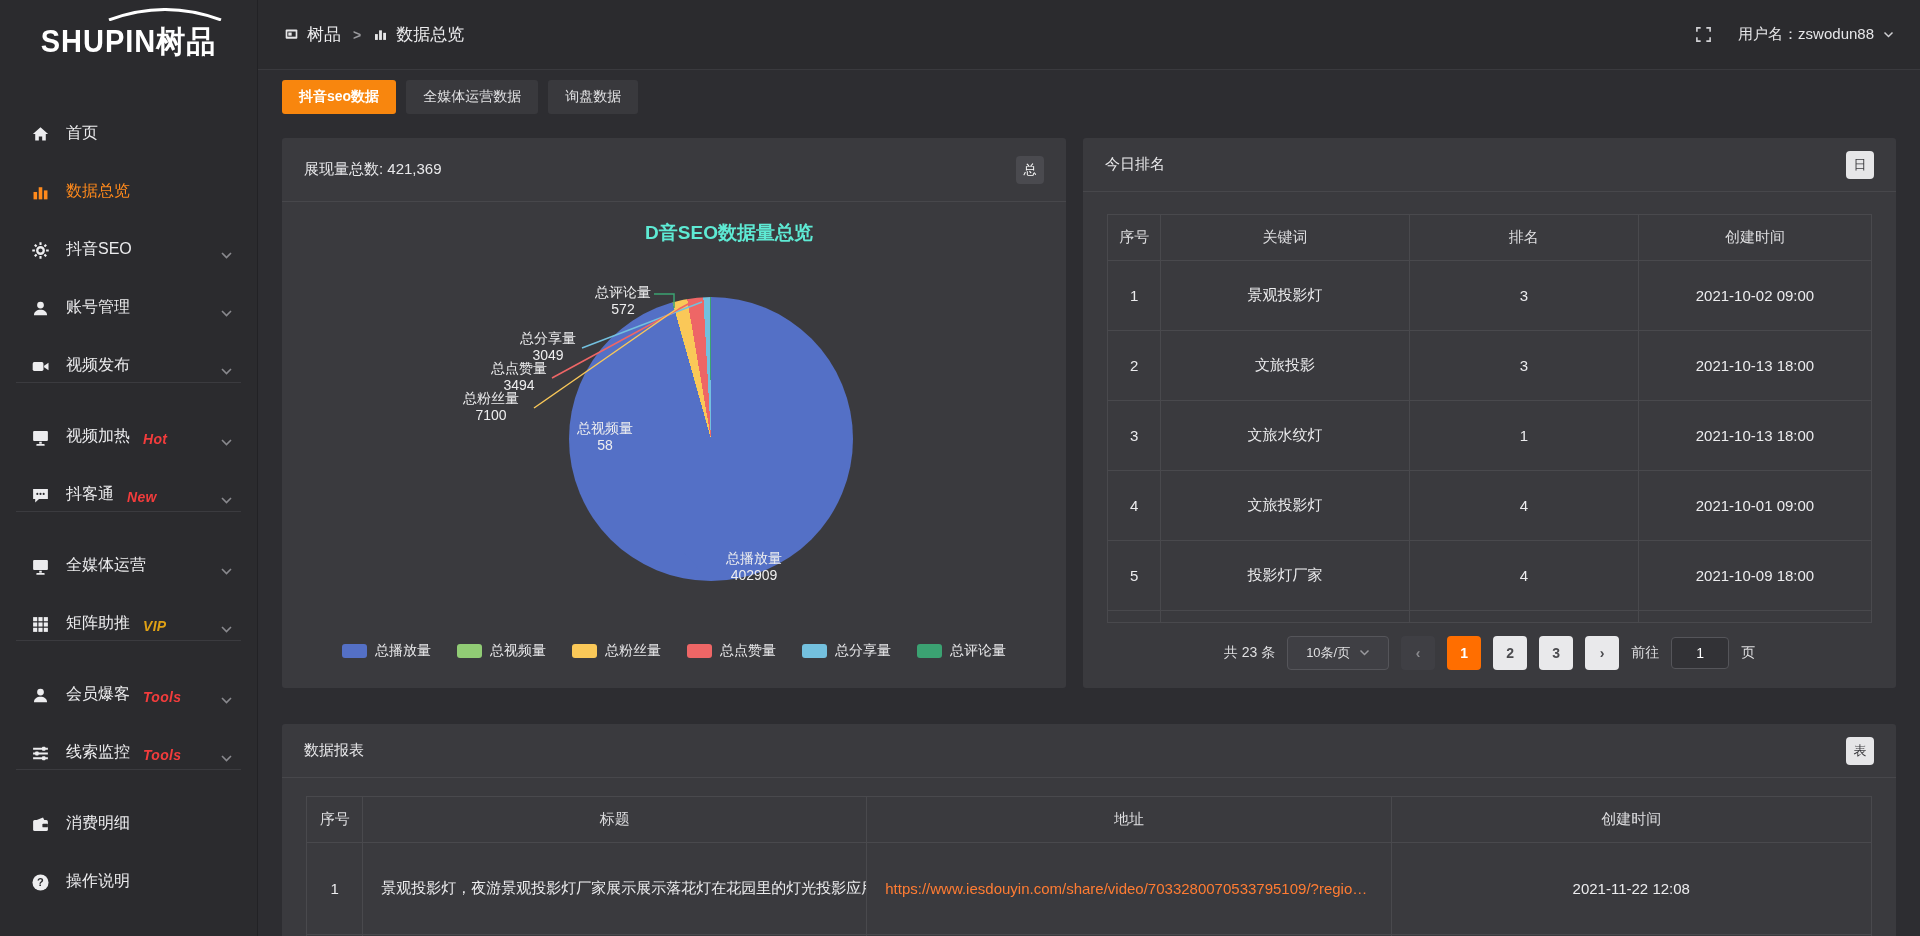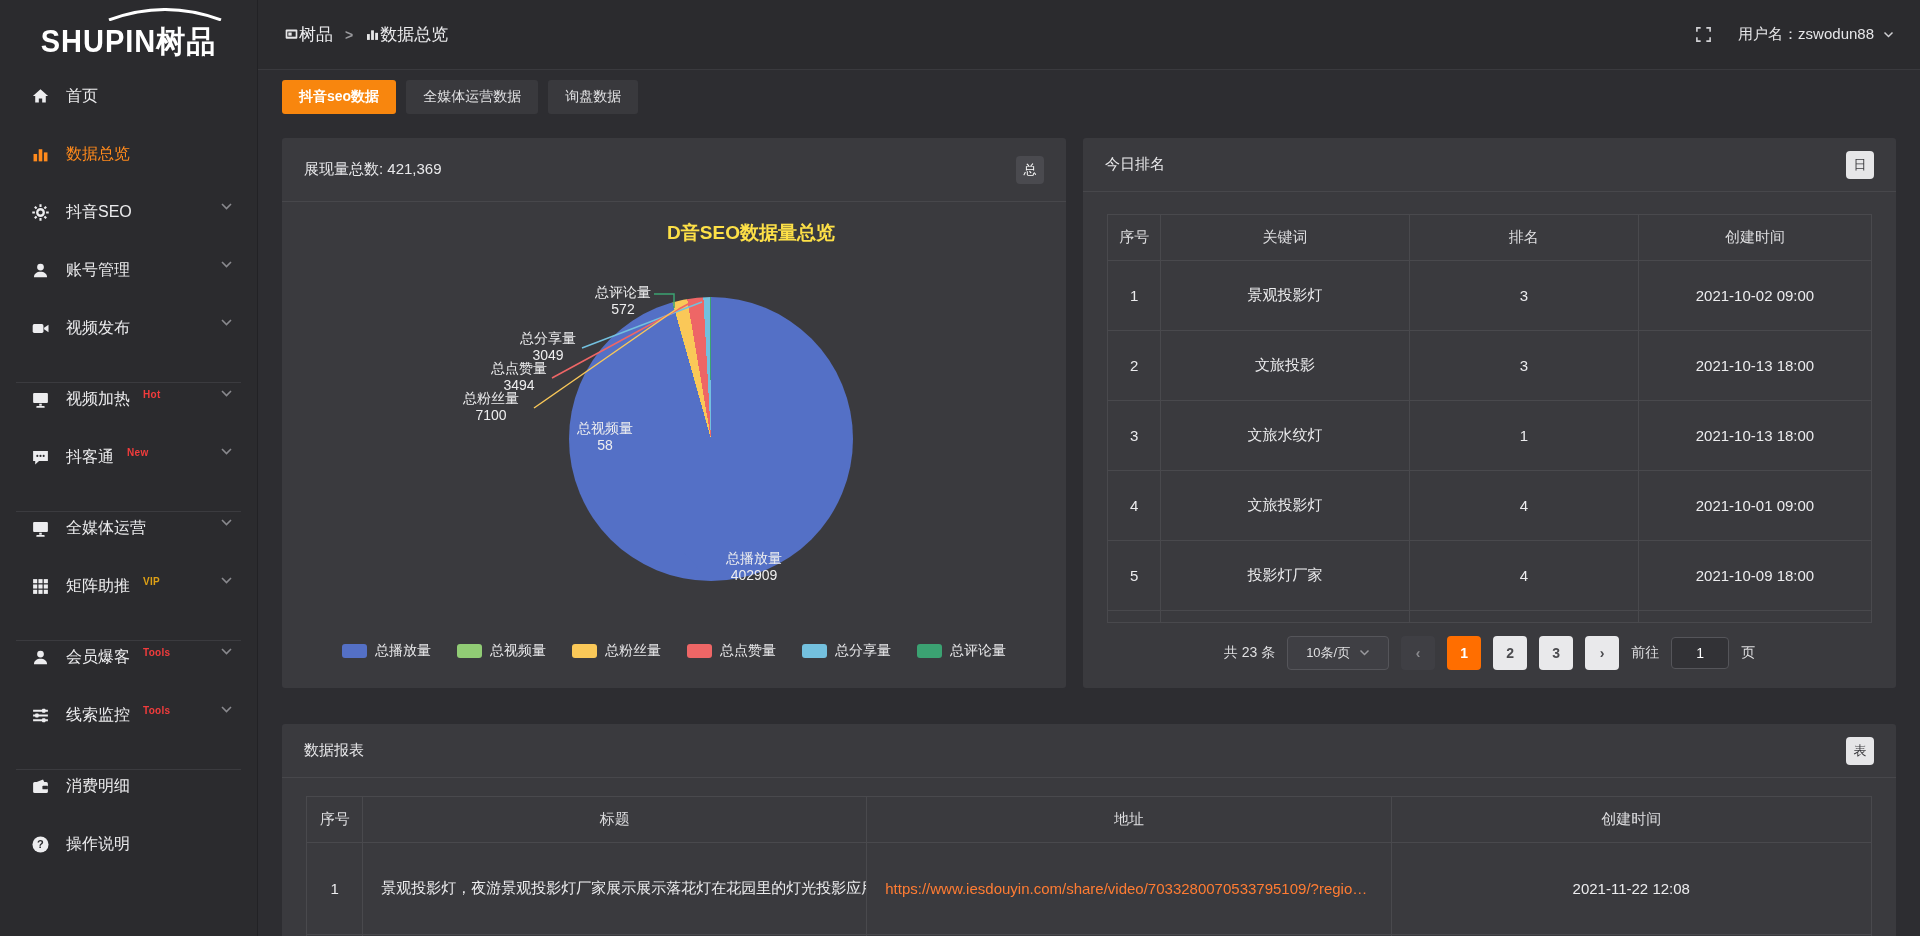--- a/index.html
+++ b/index.html
@@ -4,34 +4,34 @@
 <style>
   * { margin:0; padding:0; box-sizing:border-box; }
   html,body { width:1920px; height:936px; overflow:hidden; background:#2d2d31;
     font-family:"Liberation Sans","DejaVu Sans",sans-serif; color:#e6e6e8; }
 
   
   #sidebar { position:fixed; left:0; top:0; width:258px; height:936px; background:#2b2b2e; border-right:1px solid #222225; z-index:5; }
   .logo { position:relative; height:86px; display:flex; align-items:center; justify-content:center; }
   .logo-arc { position:absolute; top:8px; left:50%; transform:translateX(-24px); }
   .logo-text { font-size:29px; font-weight:bold; color:#fff; letter-spacing:1px; transform:scaleY(1.05); white-space:nowrap; }
-  .si { height:58px; display:flex; align-items:flex-start; padding:0 24px 0 30px; cursor:pointer; font-size:16px; color:#ececee; }
+  .si { height:58px; display:flex; align-items:flex-end; padding:0 24px 0 30px; cursor:pointer; font-size:16px; color:#ececee; }
   .si-ic { width:20px; height:20px; margin-right:16px; flex:none; display:flex; align-items:center; justify-content:center; }
   .si-ic svg .f { fill:#ededef; } .si-ic svg .s { stroke:#ededef; fill:none; }
   .si.active { color:#ff8a1c; }
   .si.active .si-ic svg .f { fill:#ff8a1c; }
-  .si-tag { margin-left:13px; font-weight:bold; font-size:10px; letter-spacing:.3px; }
+  .si-tag { margin-left:13px; font-style:italic; font-weight:bold; font-size:14px; letter-spacing:.3px; }
   .si-tag:empty { display:none; }
   .tag-red { color:#f23c3c; } .tag-gold { color:#dfa115; }
   .si-ch { margin-left:auto; display:flex; opacity:.85; }
   .divider { height:1px; background:#3b3b3f; margin:6px 16px; }
 
   
   #topbar { margin-left:258px; height:70px; display:flex; align-items:center; padding:0 26px; border-bottom:1px solid #3a3a3e; background:#2b2b2e; }
-  .bc-item { display:flex; align-items:center; font-size:17px; color:#ececee; cursor:pointer; }
+  .bc-item { display:flex; align-items:center; gap:8px; font-size:17px; color:#ececee; cursor:pointer; }
   .bc-item svg .f { fill:#e6e6e8; }
   .bc-sep { margin:0 12px; color:#9a9a9e; font-size:14px; font-weight:bold; }
   .tb-spacer { flex:1; }
   .tb-full { display:flex; margin-right:26px; cursor:pointer; }
   .tb-full svg .s { stroke:#d2d2d5; fill:none; }
   .tb-user { display:flex; align-items:center; gap:9px; font-size:15px; color:#e6e6e8; cursor:pointer; }
   .tb-user svg .s { stroke:#cfcfd2; fill:none; }
 
   
   #main { margin-left:258px; padding:0 24px; }
@@ -43,21 +43,21 @@
   .panel { background:#3a3a3e; border-radius:3px; }
   .panel-hd { height:54px; display:flex; align-items:center; padding:0 22px; border-bottom:1px solid #47474b; font-size:15px; color:#e9e9eb; }
   .badge { margin-left:auto; width:28px; height:28px; border-radius:4px; display:flex; align-items:center; justify-content:center; font-size:13px; cursor:pointer; }
   .badge.dark { background:#4a4a4f; color:#fff; }
   .badge.light { background:#e6e6e8; color:#3a3a3e; }
 
   
   #chart-panel { width:784px; height:550px; flex:none; }
   #chart-panel .panel-hd { height:64px; }
   .chart-region { position:relative; height:486px; }
-  .chart-title { position:absolute; left:469px; top:18px; transform:translateX(-50%); font-size:19px; font-weight:bold; color:#fde047; white-space:nowrap; }
+  .chart-title { position:absolute; left:447px; top:18px; transform:translateX(-50%); font-size:19px; font-weight:bold; color:#5eead4; white-space:nowrap; }
   .pie { position:absolute; left:287px; top:95px; width:284px; height:284px; border-radius:50%; }
   .plines { position:absolute; left:0; top:0; pointer-events:none; }
   .plabel { position:absolute; width:90px; text-align:center; font-size:14px; line-height:17px; color:#eeeeef; }
   .plabel span { display:block; }
   .pl-comment { left:296px; top:82px; }
   .pl-share   { left:221px; top:128px; }
   .pl-like    { left:192px; top:158px; }
   .pl-fans    { left:164px; top:188px; }
   .pl-video   { left:278px; top:218px; }
   .pl-play    { left:424px; top:348px; width:96px; }

